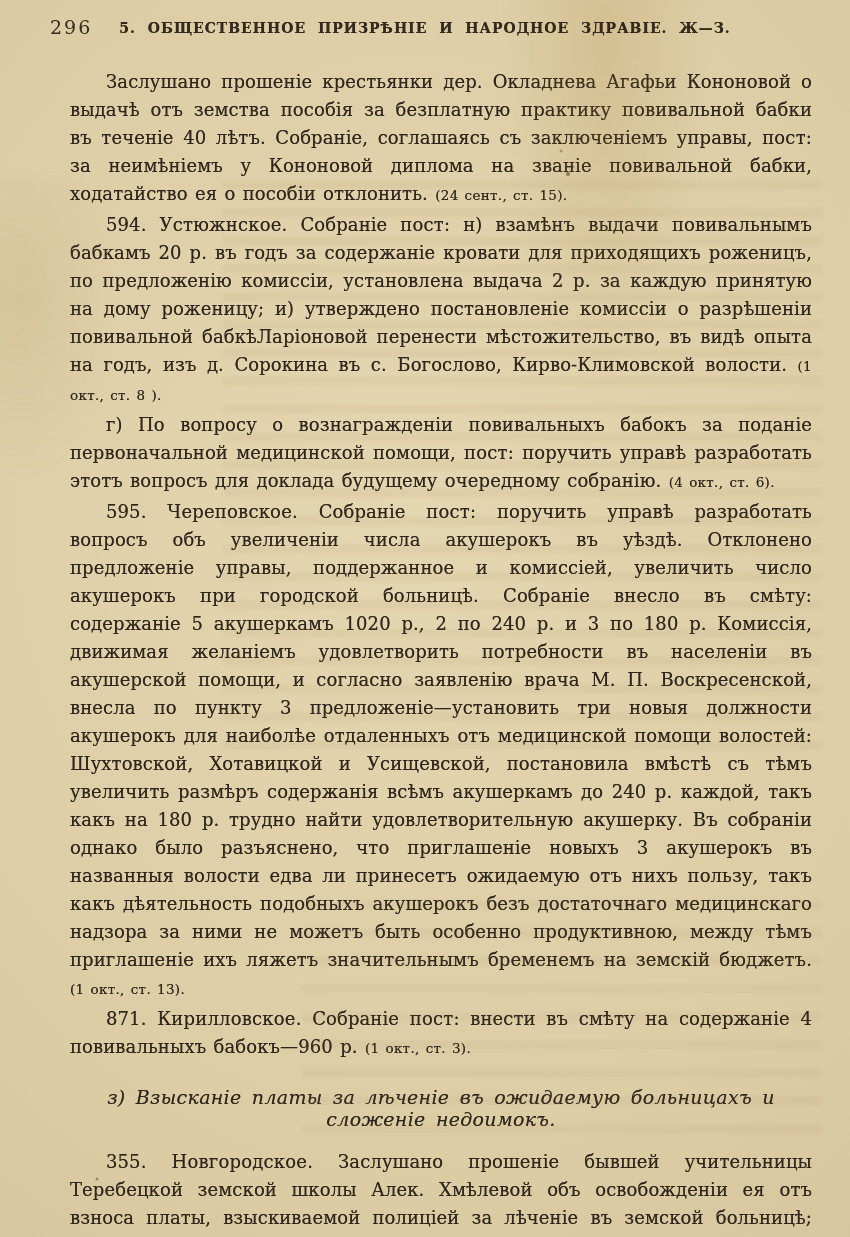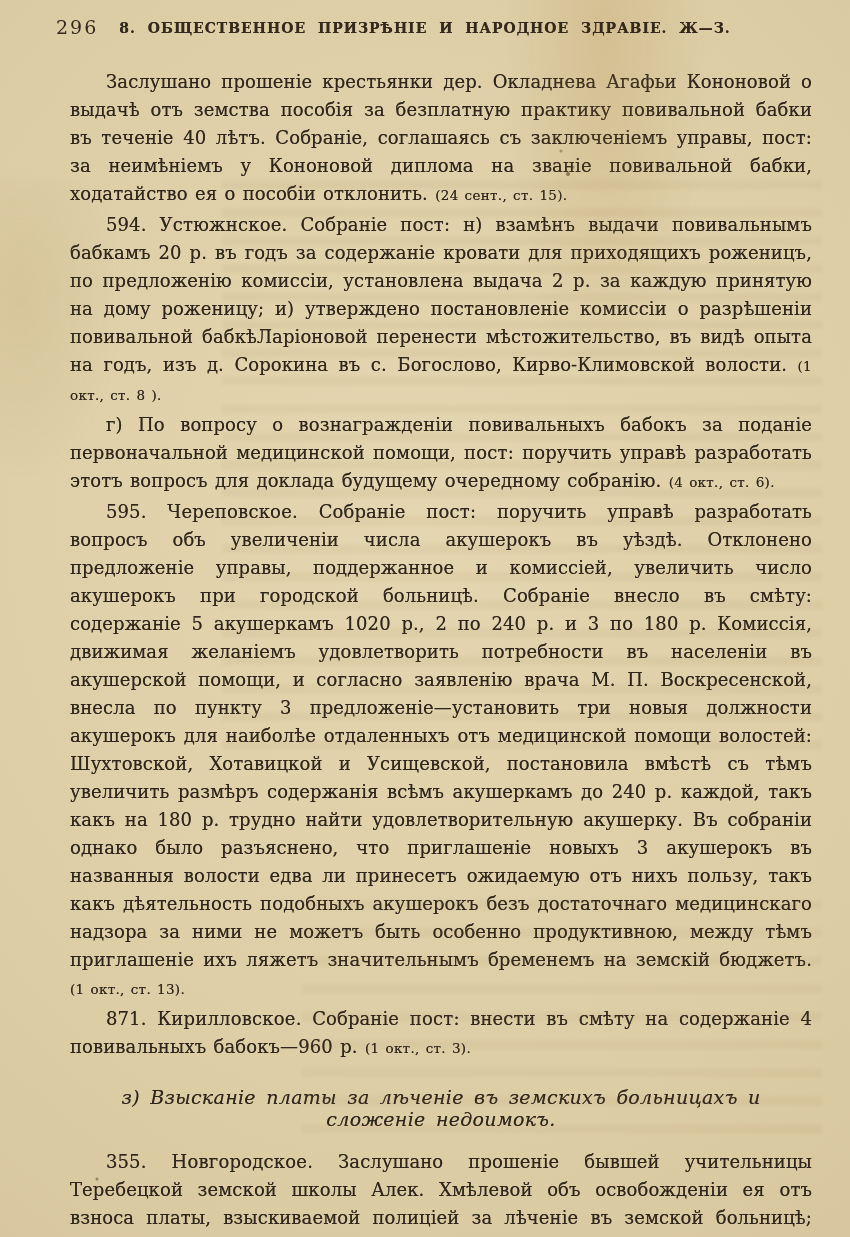--- a/index.html
+++ b/index.html
@@ -53,21 +53,21 @@
       567px 173px 0 1px rgba(70,52,28,0.55),
       572px 166px 0 0.5px rgba(70,52,28,0.4),
       96px 1178px 0 0.5px rgba(70,52,28,0.45),
       433px 763px 0 0.5px rgba(70,52,28,0.35),
       560px 150px 0 0.5px rgba(120,90,40,0.5);
     pointer-events: none;
   }
 
   header { position: relative; padding-top: 20px; height: 26px; }
   .pagenum {
-    position: absolute; left: 56px; top: 16px;
+    position: absolute; left: 50px; top: 16px;
     font-size: 19px; letter-spacing: 2px; color: #33291d;
   }
   .running-head {
     text-align: center;
     font-size: 14px; font-weight: 700;
     letter-spacing: 1px; word-spacing: 6px;
     color: #33291d;
     text-shadow: 0 0 0.5px rgba(51,41,29,0.8);
     padding: 0 60px;
   }
@@ -103,26 +103,26 @@
 
 <div class="sheet">
   <div class="stain-top"></div>
   <div class="stain-left"></div>
   <div class="bleed-a"></div>
   <div class="bleed-b"></div>
   <div class="speckles"></div>
 
   <header>
     <span class="pagenum">296</span>
-    <div class="running-head">8. ОБЩЕСТВЕННОЕ ПРИЗРѢНІЕ И НАРОДНОЕ ЗДРАВІЕ. Ж—З.</div>
+    <div class="running-head">5. ОБЩЕСТВЕННОЕ ПРИЗРѢНІЕ И НАРОДНОЕ ЗДРАВІЕ. Ж—З.</div>
   </header>
 
   <main>
     <p class="para"><span class="r-n">Заслушано прошеніе крестьянки дер. Окладнева Агафьи Кононовой о выдачѣ отъ земства пособія за безплатную практику повивальной бабки въ теченіе 40 лѣтъ. Собраніе, соглашаясь съ заключеніемъ управы, </span><span class="r-b">пост</span><span class="r-n">: за неимѣніемъ у Кононовой диплома на званіе повивальной бабки, ходатайство ея о пособіи отклонить. </span><span class="r-c">(24 сент., ст. 15).</span></p>
     <p class="para"><span class="r-n">594. </span><span class="r-b">Устюжнское</span><span class="r-n">. Собраніе </span><span class="r-b">пост</span><span class="r-n">: н) взамѣнъ выдачи повивальнымъ бабкамъ 20 р. въ годъ за содержаніе кровати для приходящихъ роженицъ, по предложенію комиссіи, установлена выдача 2 р. за каждую принятую на дому роженицу; и) утверждено постановленіе комиссіи о разрѣшеніи повивальной бабкѣЛаріоновой перенести мѣстожительство, въ видѣ опыта на годъ, изъ д. Сорокина въ с. Богослово, Кирво-Климовской волости. </span><span class="r-c">(1 окт., ст. 8 ).</span></p>
     <p class="para"><span class="r-n">г) По вопросу о вознагражденіи повивальныхъ бабокъ за поданіе первоначальной медицинской помощи, </span><span class="r-b">пост</span><span class="r-n">: поручить управѣ разработать этотъ вопросъ для доклада будущему очередному собранію. </span><span class="r-c">(4 окт., ст. 6).</span></p>
     <p class="para"><span class="r-n">595. </span><span class="r-b">Череповское</span><span class="r-n">. Собраніе </span><span class="r-b">пост</span><span class="r-n">: поручить управѣ разработать вопросъ объ увеличеніи числа акушерокъ въ уѣздѣ. Отклонено предложеніе управы, поддержанное и комиссіей, увеличить число акушерокъ при городской больницѣ. Собраніе внесло въ смѣту: содержаніе 5 акушеркамъ 1020 р., 2 по 240 р. и 3 по 180 р. Комиссія, движимая желаніемъ удовлетворить потребности въ населеніи въ акушерской помощи, и согласно заявленію врача М. П. Воскресенской, внесла по пункту 3 предложеніе—установить три новыя должности акушерокъ для наиболѣе отдаленныхъ отъ медицинской помощи волостей: Шухтовской, Хотавицкой и Усищевской, постановила вмѣстѣ съ тѣмъ увеличить размѣръ содержанія всѣмъ акушеркамъ до 240 р. каждой, такъ какъ на 180 р. трудно найти удовлетворительную акушерку. Въ собраніи однако было разъяснено, что приглашеніе новыхъ 3 акушерокъ въ названныя волости едва ли принесетъ ожидаемую отъ нихъ пользу, такъ какъ дѣятельность подобныхъ акушерокъ безъ достаточнаго медицинскаго надзора за ними не можетъ быть особенно продуктивною, между тѣмъ приглашеніе ихъ ляжетъ значительнымъ бременемъ на земскій бюджетъ. </span><span class="r-c">(1 окт., ст. 13).</span></p>
     <p class="para"><span class="r-n">871. </span><span class="r-b">Кирилловское</span><span class="r-n">. Собраніе </span><span class="r-b">пост</span><span class="r-n">: внести въ смѣту на содержаніе 4 повивальныхъ бабокъ—960 р. </span><span class="r-c">(1 окт., ст. 3).</span></p>
-    <h3 class="section-heading">з) Взысканіе платы за лѣченіе въ земскихъ больницахъ и сложеніе недоимокъ.</h3>
+    <h3 class="section-heading">з) Взысканіе платы за лѣченіе въ ожидаемую больницахъ и сложеніе недоимокъ.</h3>
     <p class="para"><span class="r-n">355. </span><span class="r-b">Новгородское</span><span class="r-n">. Заслушано прошеніе бывшей учительницы Теребецкой земской школы Алек. Хмѣлевой объ освобожденіи ея отъ взноса платы, взыскиваемой полиціей за лѣченіе въ земской больницѣ; собраніе </span><span class="r-b">пост</span><span class="r-n">: отъ платы освободить. </span></p>
 
   </main>
 </div>
 
 </body></html>

